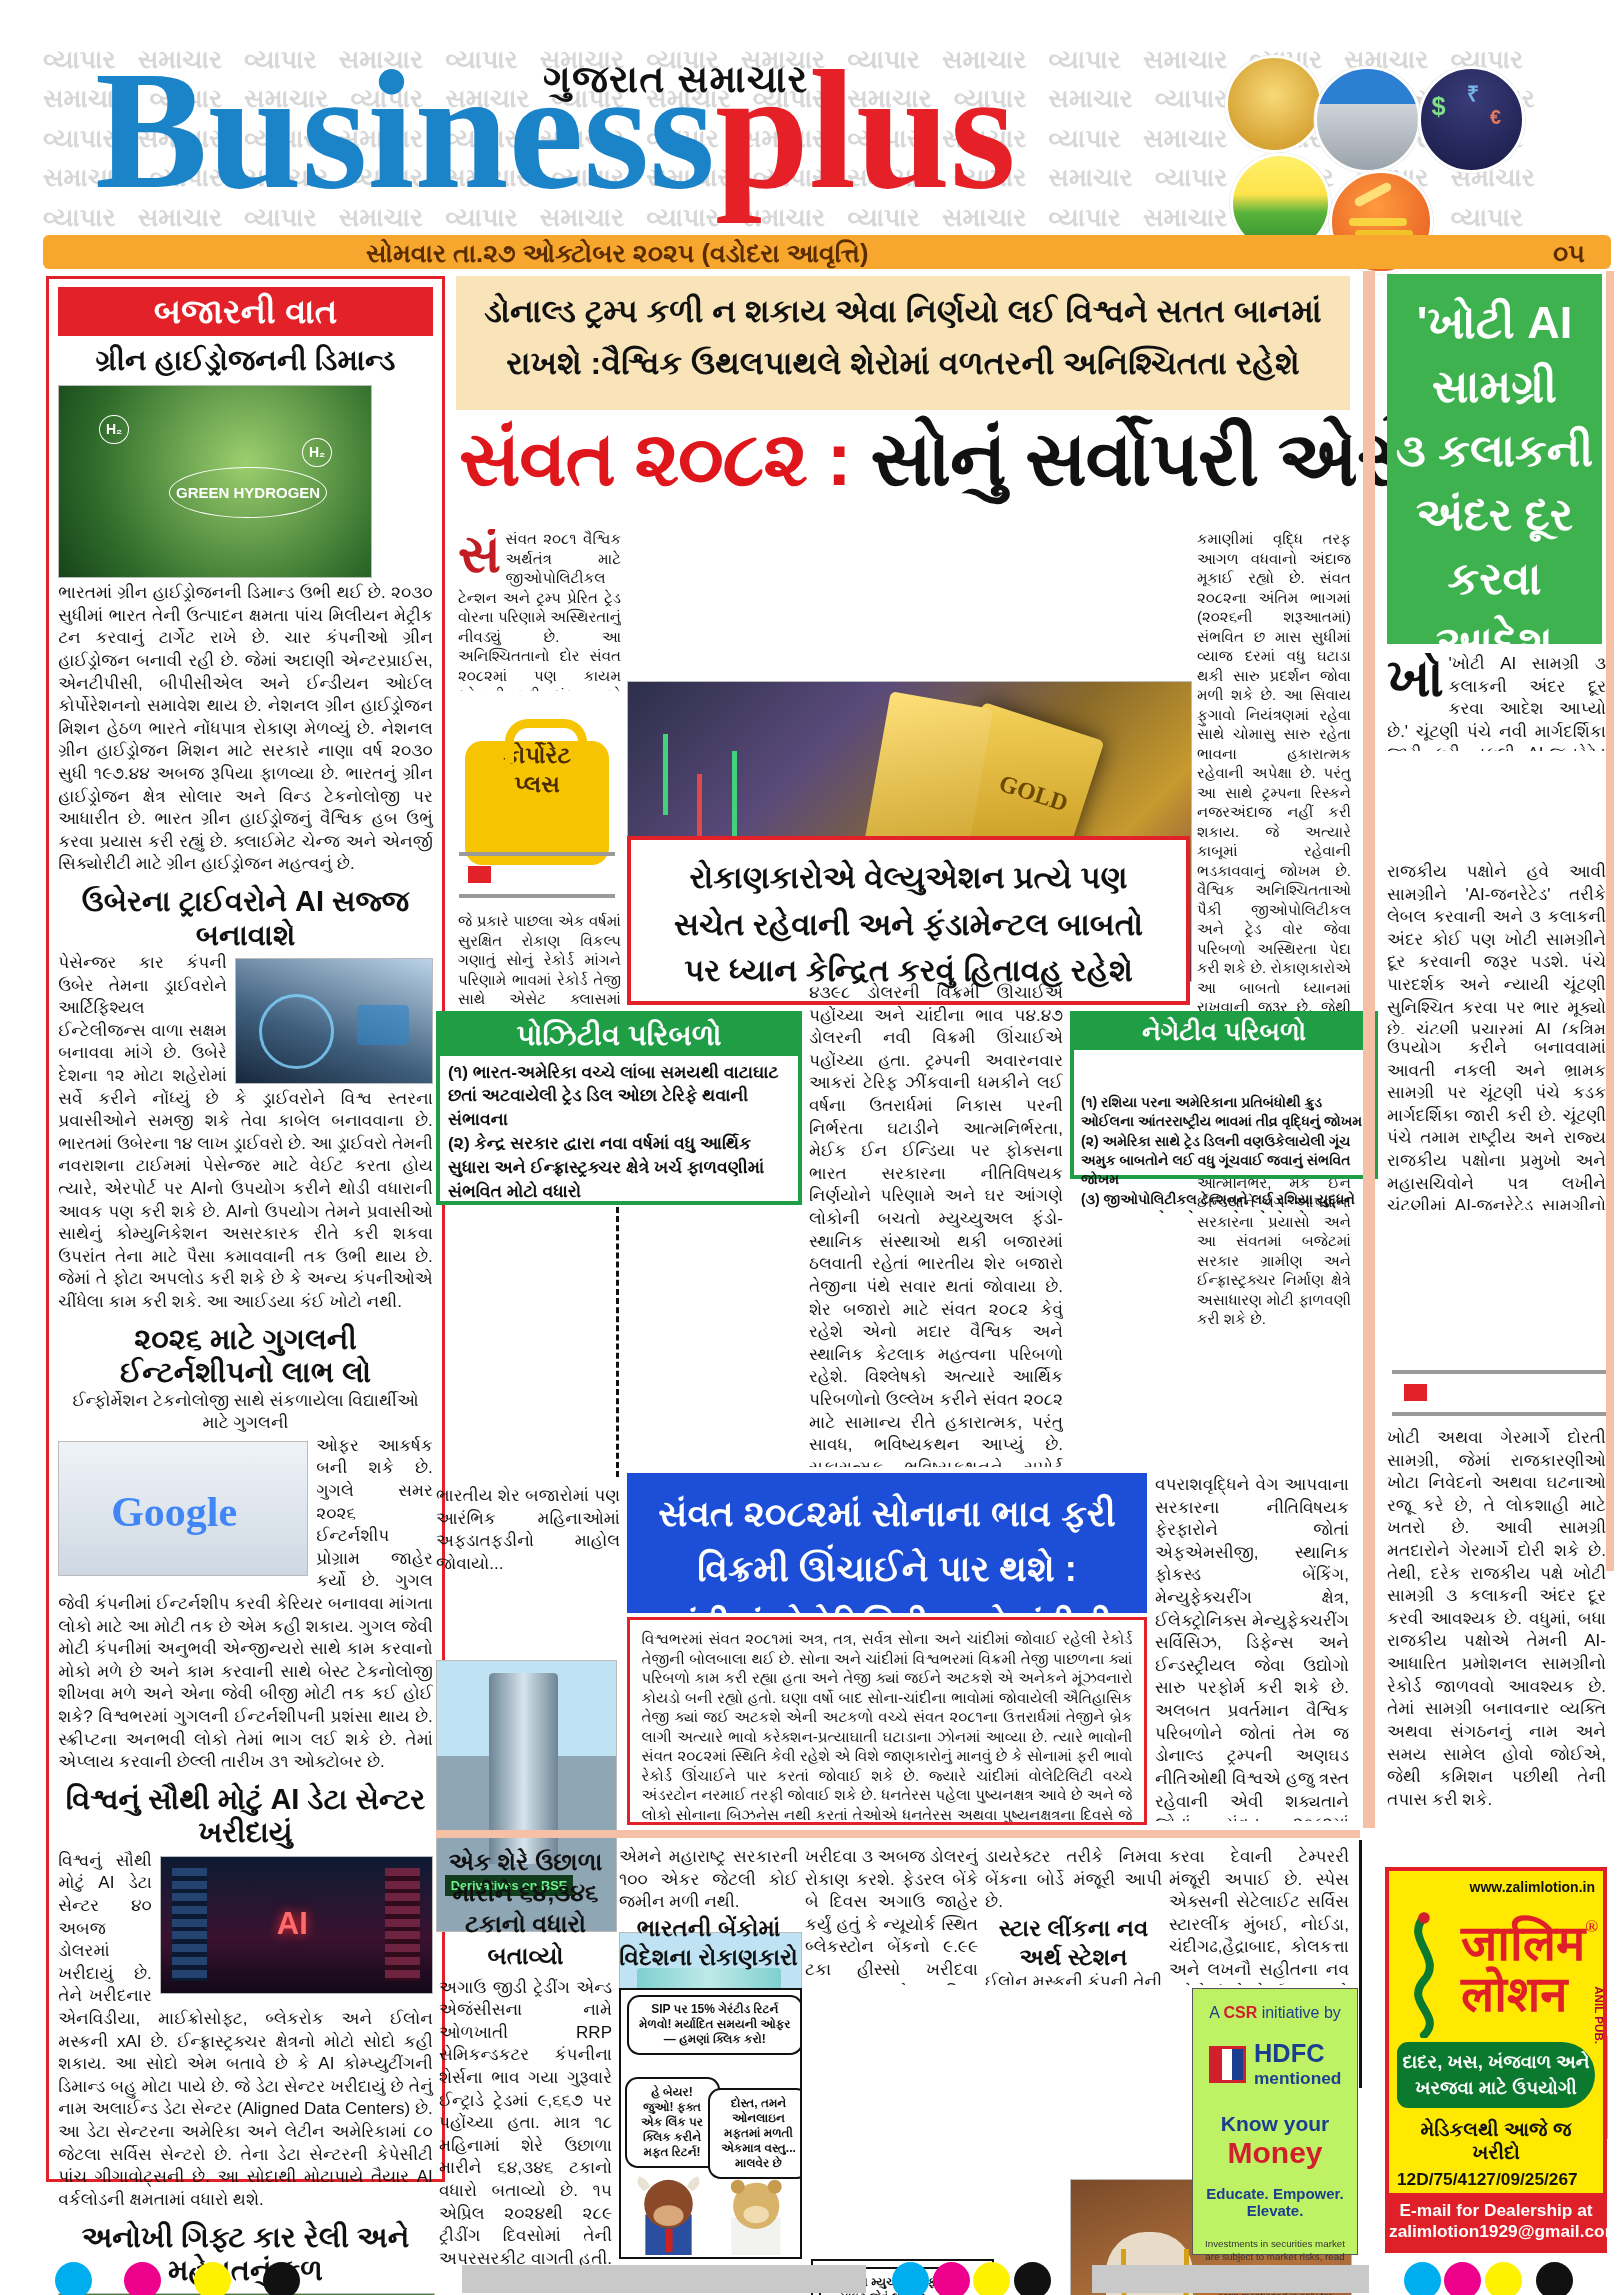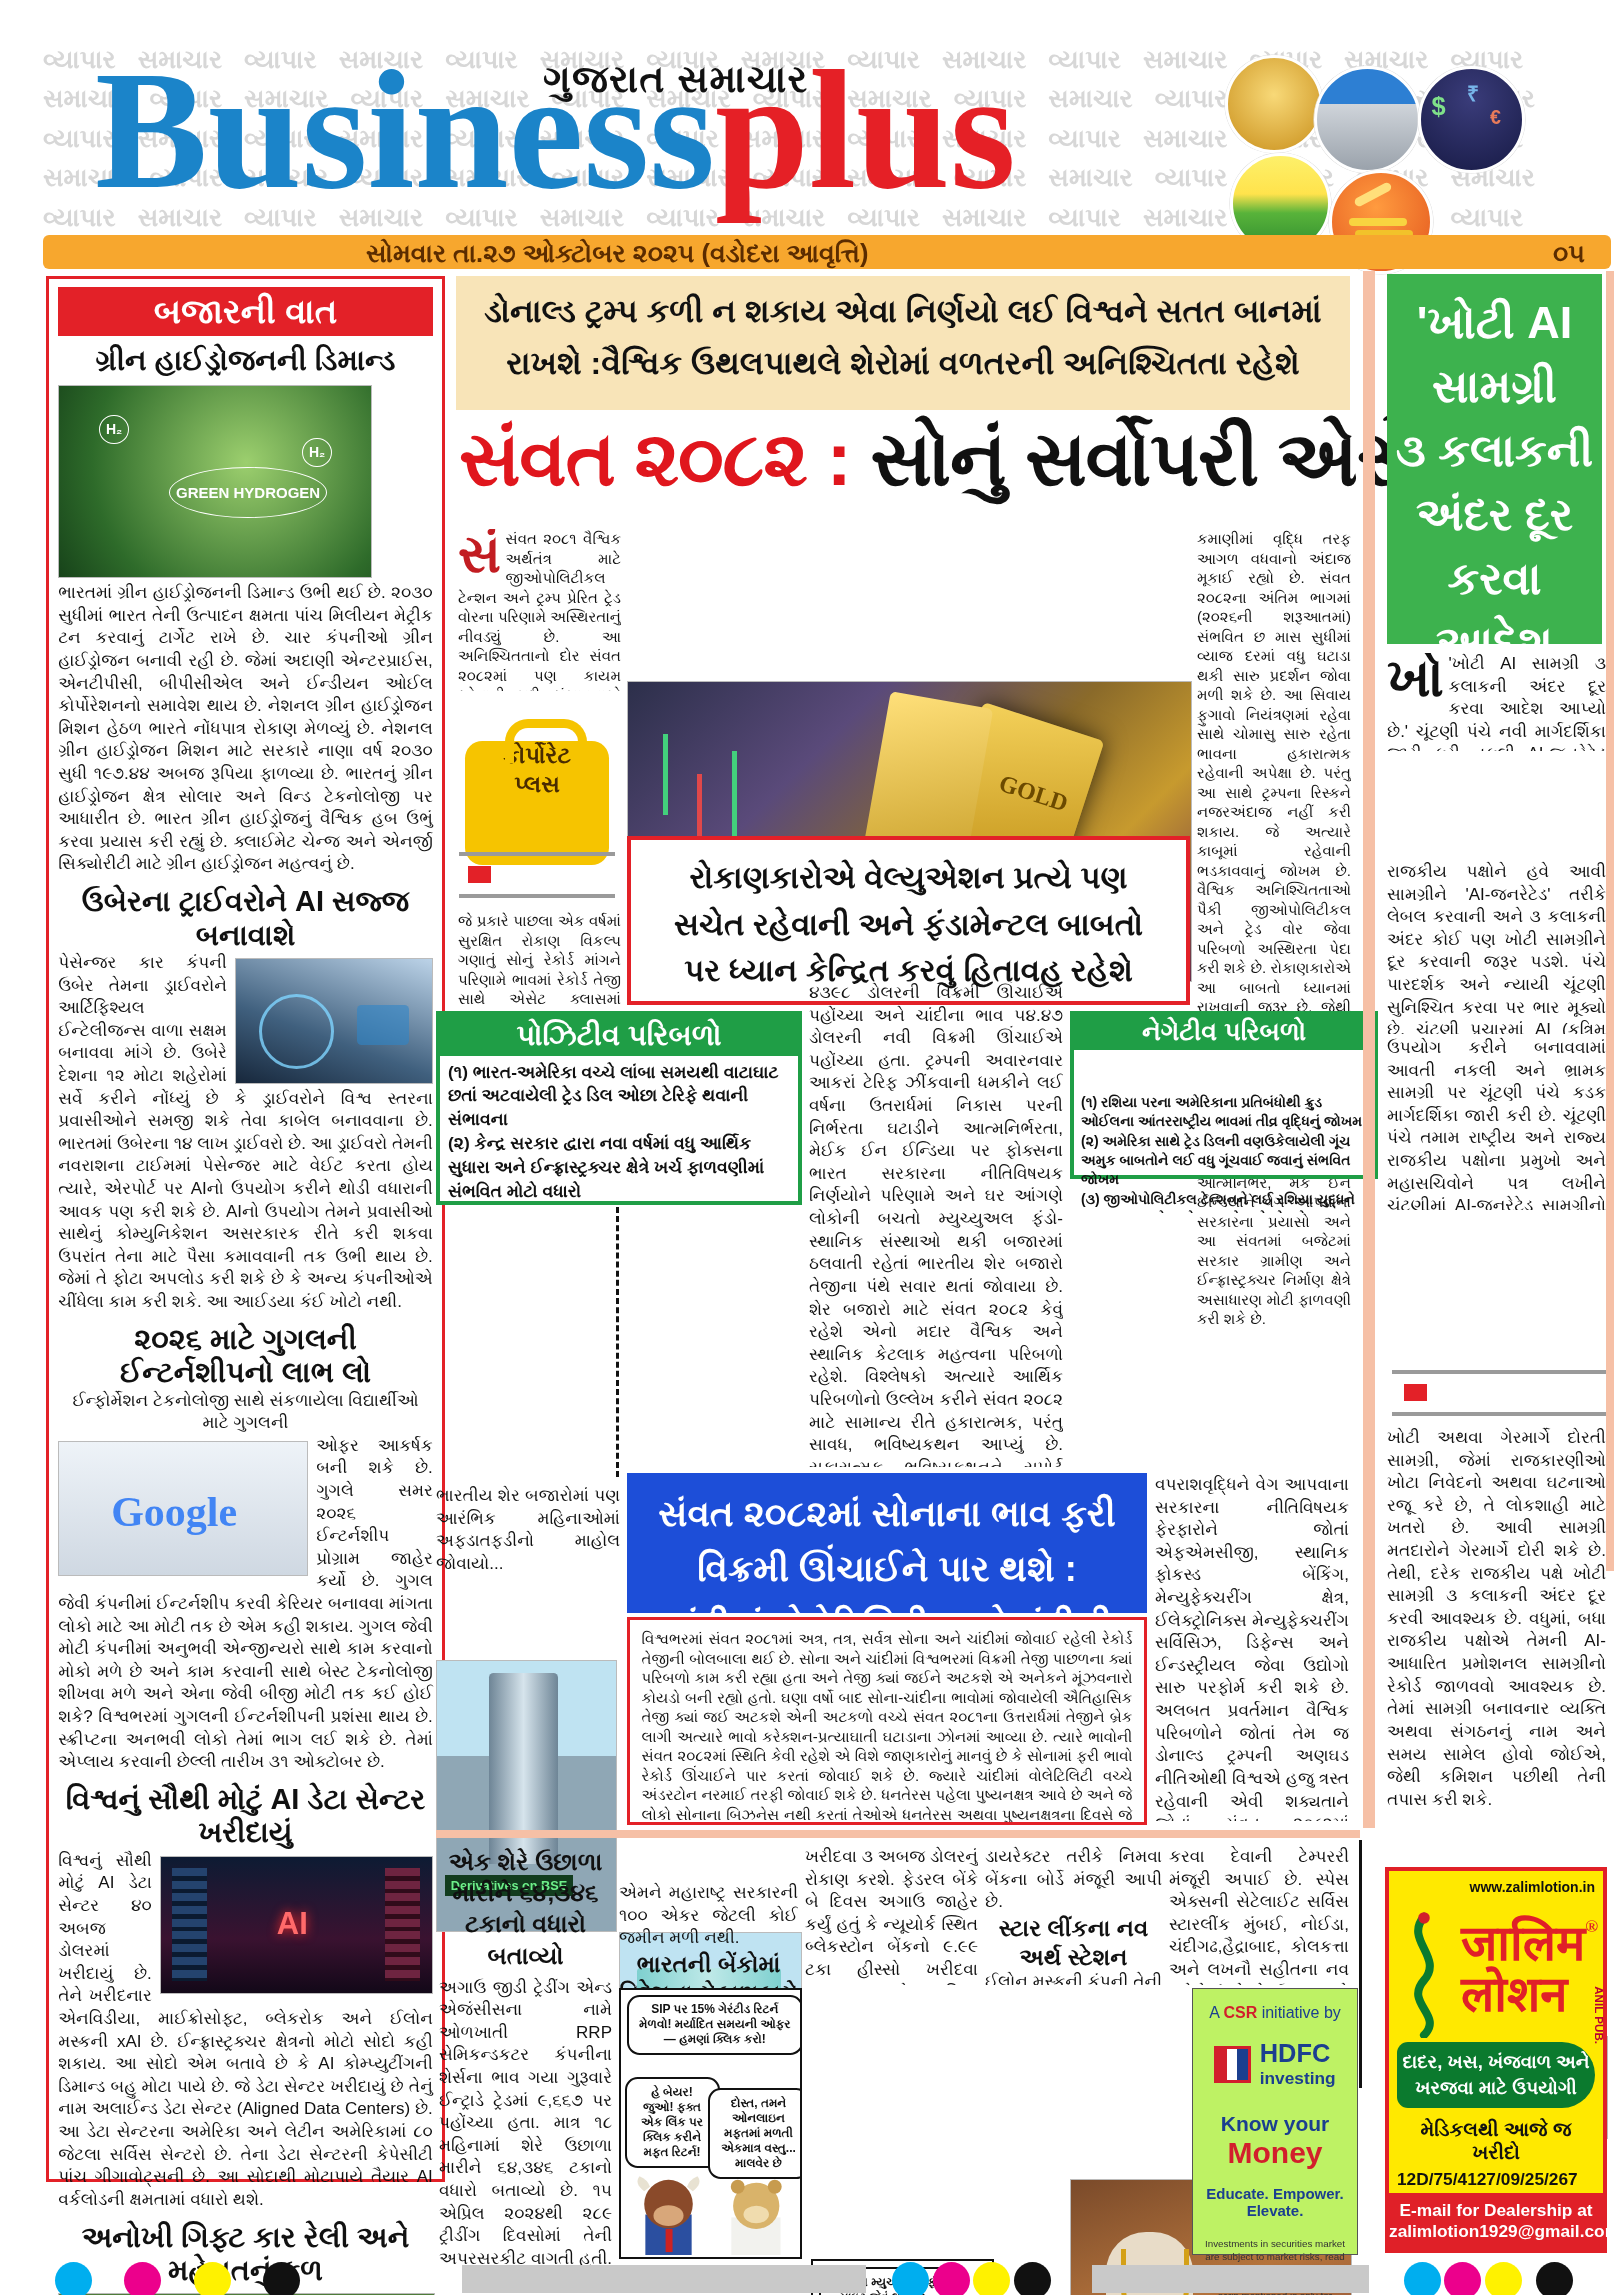--- a/index.html
+++ b/index.html
@@ -277,21 +277,21 @@
   </div>
 
   <div class="abs salmon" style="left:436px;top:1830px;width:924px;height:8px;"></div>
   <div class="abs" style="left:1359px;top:1840px;width:2.9px;height:248px;background:#111;"></div>
 
   <div class="abs clip" style="left:439px;top:1846px;width:173px;height:422px;">
      <div class="ctr b" style="font-size:24px;line-height:1.3;">એક શેરે ઉછાળા મારીને ૬૪,૩૪૬ ટકાનો વધારો બતાવ્યો</div>
      <div class="bodytxt just" style="margin-top:5.8px;">અગાઉ જીડી ટ્રેડીંગ એન્ડ એજંસીસના નામે ઓળખાતી RRP સેમિકન્ડકટર કંપનીના શેર્સના ભાવ ગયા ગુરૂવારે ઈન્ટ્રાડે ટ્રેડમાં ૯,૬૬૭ પર પહોંચ્યા હતા. માત્ર ૧૮ મહિનામાં શેરે ઉછાળા મારીને ૬૪,૩૪૬ ટકાનો વધારો બતાવ્યો છે. ૧૫ એપ્રિલ ૨૦૨૪થી ૨૮૯ ટ્રીડીંગ દિવસોમાં તેની અપરસરકીટ વાગતી હતી. ટ્રેડ ટુ ટ્રેડ હેઠળ તેની મુવમેન્ટ જોવા મળી હતી. કંપનીમાં સચિન તેંડુલકરે રોકાણ કર્યું છે એવી અફવાનું કંપની ખંડન કર્યું હતું. જે શેરનો ભાવ ૧૦ રૂપિયા હતો તે ૧૦ મહિનામાંજ ૯૦૦૦ ને વટાવી જાય તેને શેર બજારની ચમત્કાર કહી શકાય. કંપનીએ પોતે પણ કેટલાક ખુલાસા કરતા કહ્યું હતું કે</div>
   </div>
 
-  <div class="abs clip" style="left:619px;top:1846px;width:179px;height:139px;margin-top:36px;">
+  <div class="abs clip" style="left:619px;top:1846px;width:179px;height:139px;">
      <div class="bodytxt just">એમને મહારાષ્ટ્ર સરકારની ૧૦૦ એકર જેટલી કોઈ જમીન મળી નથી.</div>
      <div class="ctr b" style="font-size:23px;line-height:1.25;">ભારતની બેંકોમાં વિદેશના રોકાણકારો</div>
 
   </div>
 
   <div class="abs clip bodytxt just" style="left:805px;top:1846px;width:173px;height:139px;">
      <span>ખરીદવા ૩ અબજ ડોલરનું રોકાણ કરશે. ફેડરલ બેંકે બે દિવસ અગાઉ જાહેર કર્યું હતું કે ન્યૂયોર્ક સ્થિત બ્લેકસ્ટોન બેંકનો ૯.૯૯ ટકા હીસ્સો ખરીદવા ૬૧૯૬.૫૧ કરોડ રૂપિયા રોકશે. રોકાણ પછી શેરહોલ્ડરો અને સેબીની મંજૂરી લેવી પડશે. મળતી માહિતી મુજબ બ્લેકસ્ટોનના એક નોમીનીને નોન એક્ઝીક્યુટીવ</span>
   </div>
 
   <div class="abs clip" style="left:985px;top:1846px;width:177px;height:139px;">
@@ -334,21 +334,21 @@
 
   <div class="abs ctr" id="hdfc-ad" style="left:1192px;top:1988px;width:166px;height:267px;box-sizing:border-box;padding:15px 8px;">
      <div style="font-size:16px;color:#1b3f8f;">
         <span>A </span><span style="color:#d21f2c;font-weight:bold;">CSR</span><span> initiative by</span>
      </div>
      <div style="margin-top:17.3px;">
         <span style="display:inline-block;vertical-align:middle;width:31px;height:31px;background:
               linear-gradient(90deg,#d21f2c 0 33%,#fff 33% 66%,#1b3f8f 66% 100%);border:3.5px solid #d21f2c;"></span>
         <span style="display:inline-block;vertical-align:middle;text-align:left;margin-left:5.8px;">
            <div style="font-size:25.4px;font-weight:bold;color:#1b3f8f;">HDFC</div>
-           <div style="font-size:17.3px;font-weight:bold;color:#1b3f8f;">investing</div>
+           <div style="font-size:17.3px;font-weight:bold;color:#1b3f8f;">mentioned</div>
         </span>
      </div>
      <div style="font-size:21px;font-weight:bold;color:#1b3f8f;margin-top:23px;">Know your</div>
      <div style="font-size:30px;font-weight:bold;color:#d21f2c;">Money</div>
      <div style="font-size:15px;font-weight:bold;color:#1b3f8f;margin-top:15px;">Educate. Empower. Elevate.</div>
      <div style="font-size:9.8px;color:#333;margin-top:17.3px;line-height:1.35;">Investments in securities market are subject to market risks, read all the related documents carefully before investing. The scrip mentioned is only for illustrative purpose.</div>
   </div>
 
   <div class="abs" id="zalim" style="left:1385px;top:1867px;width:222px;height:386px;box-sizing:border-box;padding:8px;">
      <div style="text-align:right;font-size:14px;font-weight:bold;">www.zalimlotion.in</div>

